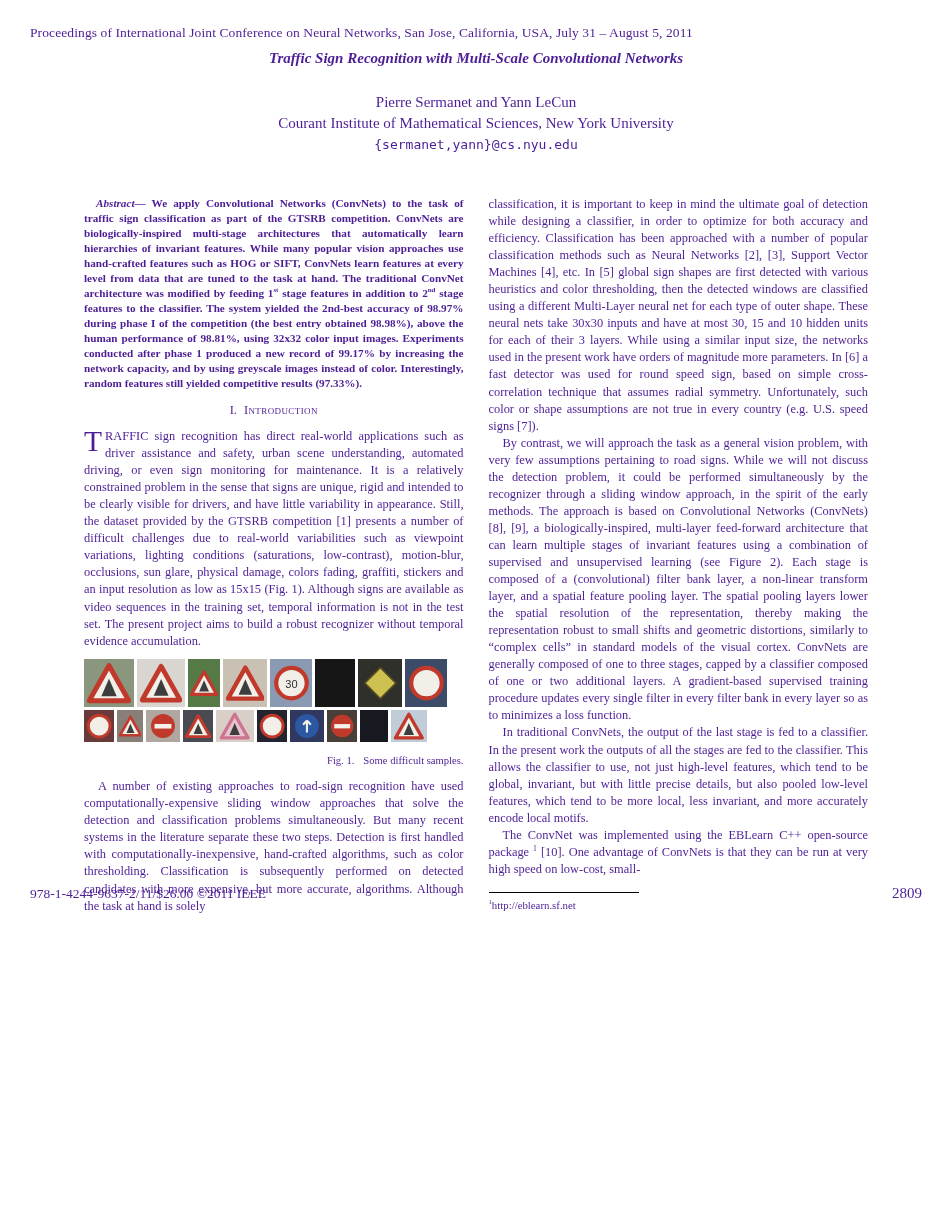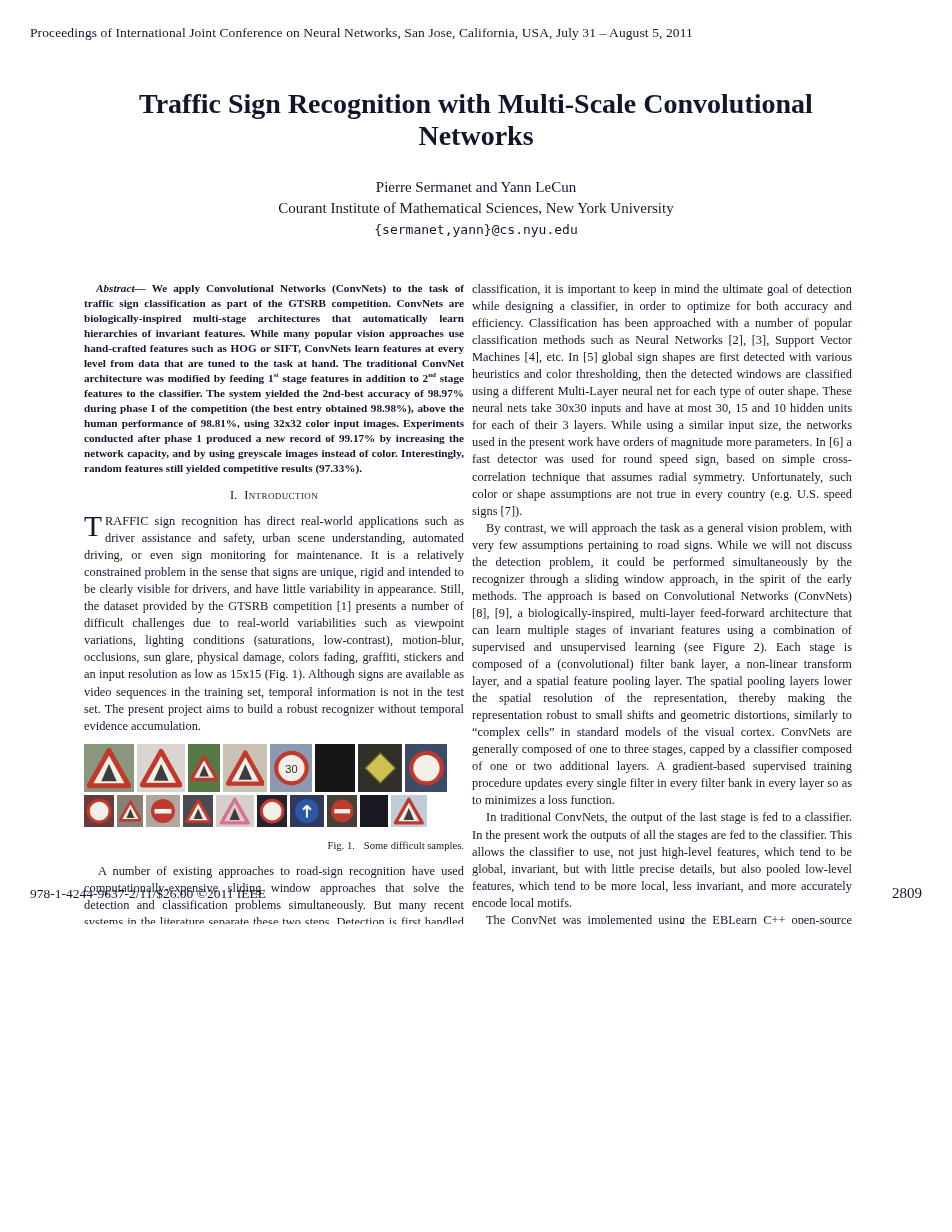--- a/index.html
+++ b/index.html
@@ -1,38 +1,38 @@
 <!DOCTYPE html>
 <html lang="en"><head>
 <meta charset="utf-8">
 <style>
   * { margin:0; padding:0; box-sizing:border-box; }
   body { background:#ffffff; }
   .page {
     position:relative;
     width:952px; height:924px;
     background:#ffffff;
-    color:#0f172a;
+    color:#4c1d95;
     font-family:"Liberation Serif", serif;
     overflow:hidden;
   }
   .proceedings {
     position:absolute; top:25px; left:30px;
     font-size:13.5px; letter-spacing:0.1px;
   }
   .content { padding:0 84px; }
   .title {
-    margin-top:88px; text-align:center;
-    font-size:28px; font-weight:bold;
+    margin-top:50px; text-align:center;
+    font-size:15px; font-weight:bold;font-style:italic;
   }
   .byline { text-align:center; margin-top:27px; font-size:15px; }
   .authors { margin-bottom:4px;text-align:center; }
   .affiliation { margin-bottom:5px; }
   .email { font-family:"DejaVu Sans Mono", monospace; font-size:13px; }
-  .columns { display:flex; gap:8px; margin-top:44px; }
+  .columns { display:flex; gap:25px; margin-top:44px; }
   .col {
     width:380px; font-size:12.4px; line-height:1.375;
     text-align:justify; hyphens:auto; -webkit-hyphens:auto;
   }
   .abstract { font-weight:bold; font-size:11.2px; line-height:1.34; text-indent:12px; }
   .abstract-label { font-style:italic; }
   .section-heading {
     text-align:center; margin:11px 0 9px;
     font-size:12.4px; font-weight:normal;
   }

